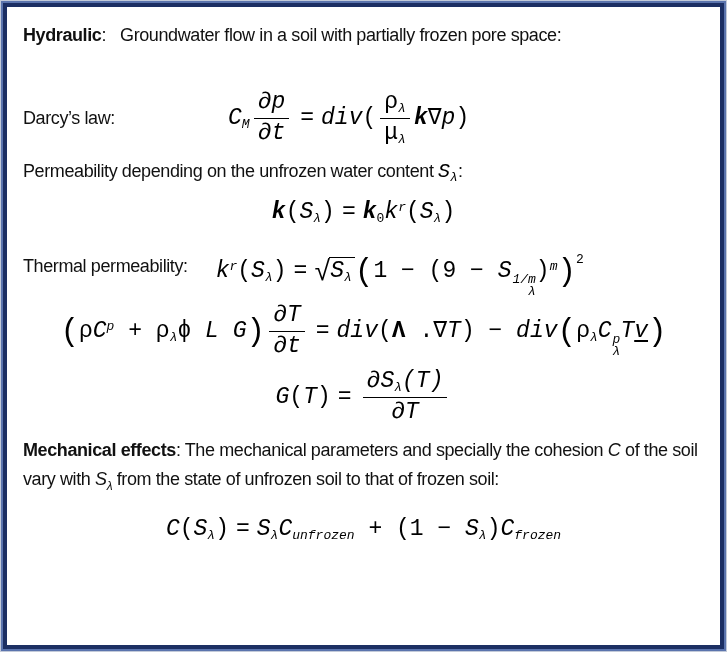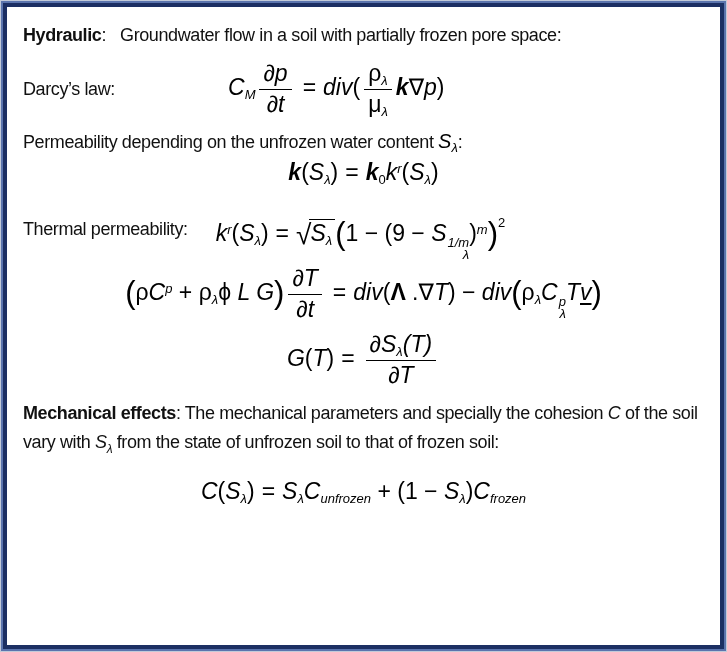--- a/index.html
+++ b/index.html
@@ -15,44 +15,44 @@
   }
   p { margin:0; }
   b { font-weight:bold; }
   .gap { margin-left:14px; }
   .bvar { font-style:italic; }
   .bserif { font-family:"Liberation Serif", serif; font-style:normal; }
   .page sub { font-size:12px; }
   .ulv { text-decoration:underline; text-underline-offset:3px; font-style:italic; }
 
   
-  .math { font-family:Liberation Sans, sans-serif; font-style:italic;
+  .math { font-family:Liberation Mono, monospace; font-style:italic;
           font-size:23px; line-height:1.2; white-space:nowrap; letter-spacing:0; color:#000; }
   .math .up { font-style:normal; }
   .math .bd { font-weight:bold; }
   .math sub { font-size:13px; vertical-align:-4px; line-height:0; }
   .math sup { font-size:13px; vertical-align:7px; line-height:0; }
   .math sup.hisup { vertical-align:14px; }
   .frac { display:inline-flex; flex-direction:column; text-align:center;
           vertical-align:middle; margin:0 4px; }
   .frac .fn { border-bottom:1.6px solid #000; padding:0 4px 1px; }
   .frac .fd { padding:1px 4px 0; }
   .eqs { margin:0 7px; font-style:normal; }
   .supsub { display:inline-flex; flex-direction:column; font-size:13px;
             line-height:12px; vertical-align:-6px; text-align:right; margin-left:1px; }
   .bigp { font-style:normal; font-size:31px; vertical-align:-3px; line-height:1; }
   .sqrtsym { font-style:normal; font-size:28px; vertical-align:-3px; margin-right:-2px; }
   .rad { display:inline-block; border-top:1.7px solid #000; padding:1px 3px 0 1px; line-height:1.1;margin-top:22px; }
 
   
-  .darcy-row { display:flex; align-items:center; margin-top:8px; min-height:62px; }
+  .darcy-row { display:flex; align-items:center; margin-top:37px; min-height:62px; }
   .darcy-row .lbl { width:205px; }
   .perm-line { margin-top:8px; }
   .eq-center { text-align:center; }
-  .eq2 { margin-top:2px; }
+  .eq2 { margin-top:12px; }
   .relperm-row { display:flex; align-items:center; margin-top:8px; min-height:48px; }
   .relperm-row .lbl { margin-right:28px; }
   .thermal-para { margin-top:24px; }
   .eq4 { margin-top:4px; }
   .heat-para { margin-top:4px; }
   .eq5 { margin-top:8px; }
   .mech-para { margin-top:10px; }
   .eq6 { margin-top:14px; }
 </style>
 </head>

